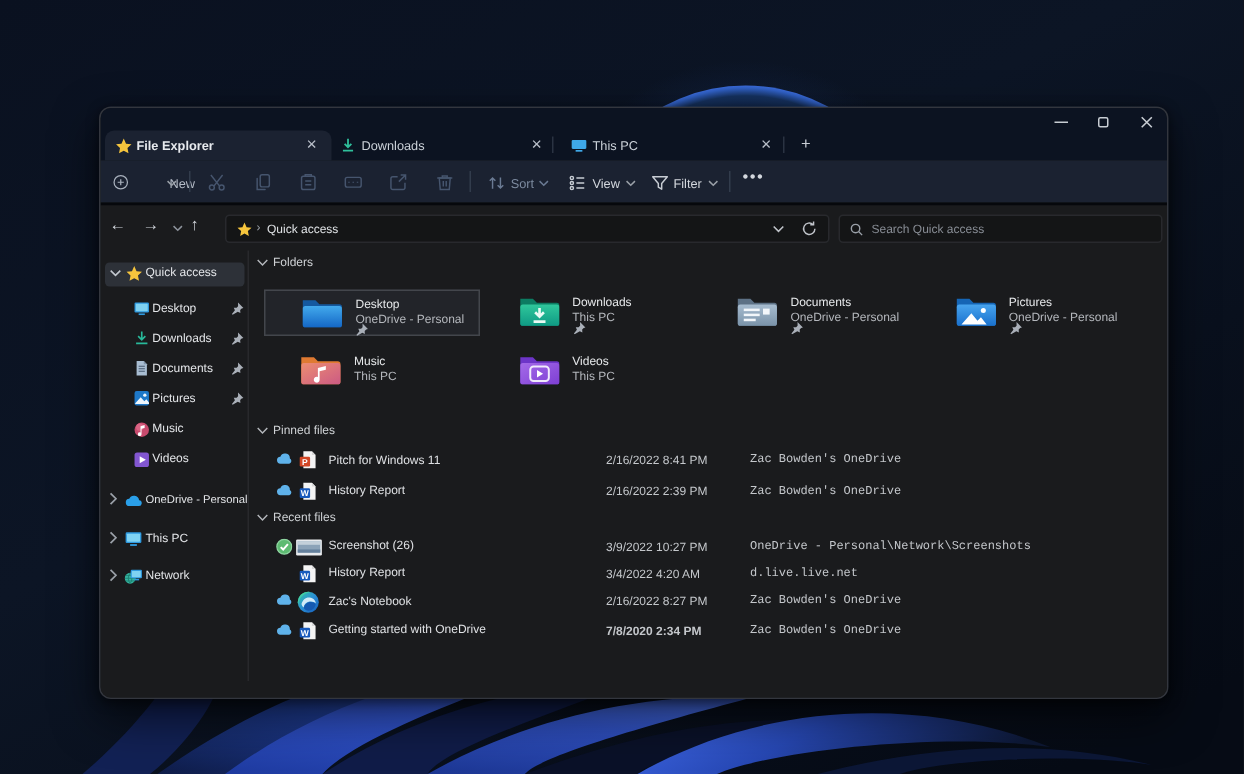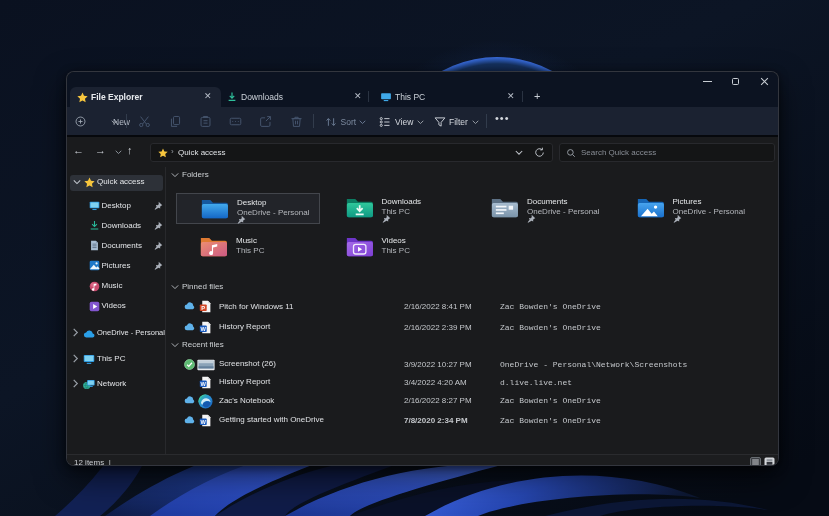--- a/index.html
+++ b/index.html
@@ -553,26 +553,14 @@
           <path d="M4 9a3 3 0 0 1-0.3-6A4.2 4.2 0 0 1 11.8 4.6 2.4 2.4 0 0 1 11.3 9z" fill="#5fb2ea"></path>
         </svg>
       <svg class="abs" style="left:33px;top:246.5px" width="13" height="13" viewBox="0 0 16 16">
           <path d="M4 1h7l3 3v11H4z" fill="#f4f4f4"></path>
           <path d="M11 1l3 3h-3z" fill="#d8d8d8"></path>
           <rect x="1" y="5.5" width="8.5" height="8" rx="1" fill="#185abd"></rect>
           <text x="5.2" y="12" font-size="7" font-weight="bold" fill="#fff" text-anchor="middle" font-family="Liberation Sans">W</text>
         </svg>
     </div>
 
-    <div id="status">
-      <span style="position:absolute;left:7px;top:2.5px;">12 items&nbsp;&nbsp;|</span>
-      <svg class="abs" style="left:683px;top:1.5px" width="11" height="10" viewBox="0 0 11 10">
-          <rect x="0.5" y="0.5" width="10" height="9" rx="1.5" fill="#3a3d42" stroke="#777c83" stroke-width="0.8"></rect>
-          <path d="M2.2 3h6.6M2.2 5h6.6M2.2 7h6.6" stroke="#c9ccd0" stroke-width="1"></path>
-        </svg>
-      <svg class="abs" style="left:697px;top:1.5px" width="11" height="10" viewBox="0 0 11 10">
-          <rect x="0.5" y="0.5" width="10" height="9" rx="1.5" fill="#d2d5d9"></rect>
-          <rect x="2.6" y="4.8" width="5.8" height="3" fill="#30333a"></rect>
-          <rect x="2.6" y="2.2" width="5.8" height="1.8" fill="#8f959c"></rect>
-        </svg>
-    </div>
   </div>
 </div>
 
 </body></html>

